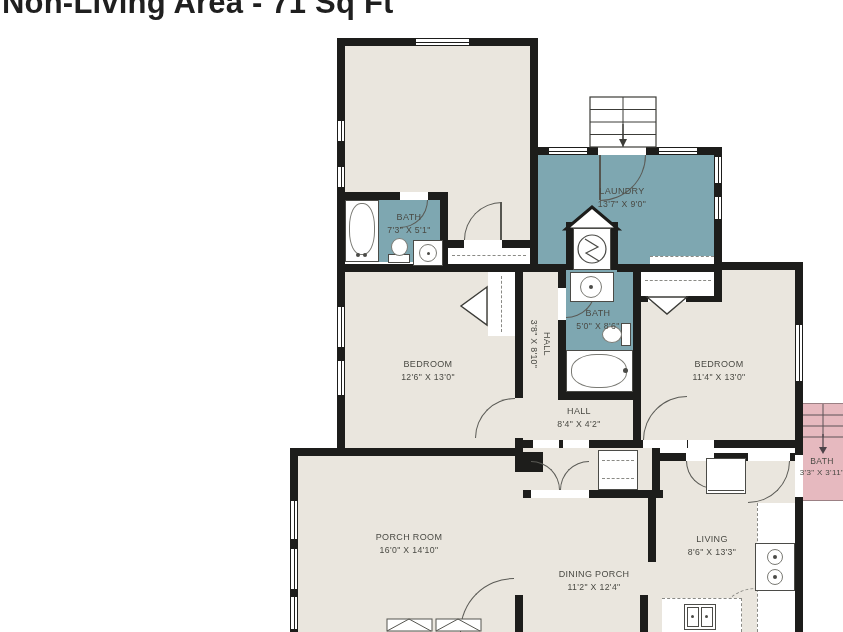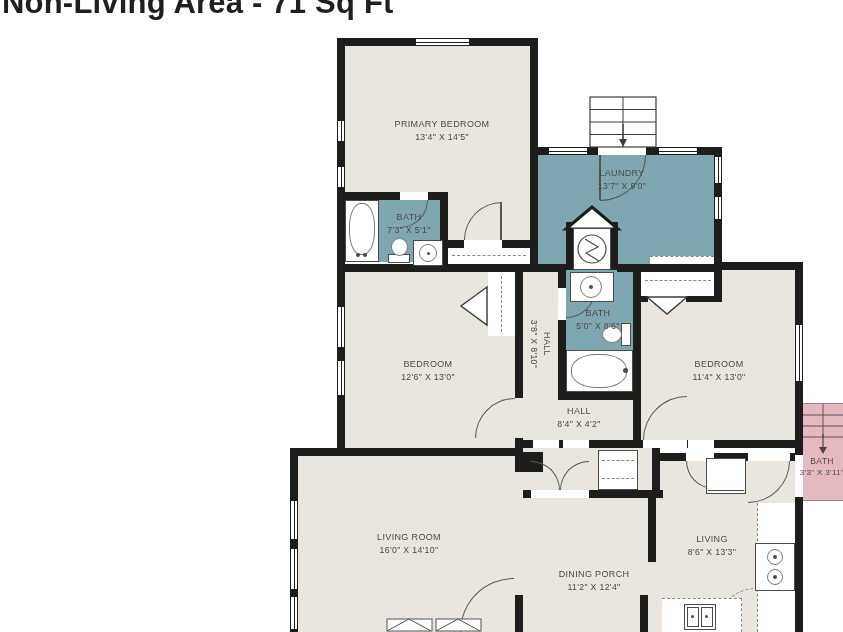--- a/index.html
+++ b/index.html
@@ -225,25 +225,21 @@
     <polyline points="50,13 72,1 94,13" fill="none" stroke="#55554f" stroke-width="1"></polyline>
   </svg>
 
   <svg style="left:460px;top:286px;" width="28" height="40" viewBox="0 0 28 40">
     <polygon points="27,1 1,20 27,39" fill="#ffffff" stroke="#3c3c38" stroke-width="1.4"></polygon>
   </svg>
   <svg style="left:646px;top:296px;" width="42" height="20" viewBox="0 0 42 20">
     <polygon points="1,1 21,18 41,1" fill="#ffffff" stroke="#3c3c38" stroke-width="1.4"></polygon>
   </svg>
 
-  <div class="label" style="left:442px;top:131px;">
-    <div class="nm">PRIMARY BEDROOM</div>
-      <div class="dm">13'4" X 14'5"</div>
-  </div>
-  <div class="label" style="left:622px;top:180px;">
+  <div class="label" style="left:622px;top:198px;">
     <div class="nm">LAUNDRY</div>
       <div class="dm">13'7" X 9'0"</div>
   </div>
   <div class="label" style="left:409px;top:224px;">
     <div class="nm">BATH</div>
       <div class="dm">7'3" X 5'1"</div>
   </div>
   <div class="label" style="left:428px;top:371px;">
     <div class="nm">BEDROOM</div>
       <div class="dm">12'6" X 13'0"</div>
@@ -262,21 +258,21 @@
   </div>
   <div class="label" style="left:579px;top:418px;">
     <div class="nm">HALL</div>
       <div class="dm">8'4" X 4'2"</div>
   </div>
   <div class="label" style="left:822px;top:467px;font-size:8px;">
     <div class="nm" style="font-size:8.5px;">BATH</div>
       <div class="dm" style="font-size:8px;">3'3" X 3'11"</div>
   </div>
   <div class="label" style="left:409px;top:544px;">
-    <div class="nm">LIVING ROOM</div>
+    <div class="nm">PORCH ROOM</div>
       <div class="dm">16'0" X 14'10"</div>
   </div>
   <div class="label" style="left:594px;top:581px;">
     <div class="nm">DINING PORCH</div>
       <div class="dm">11'2" X 12'4"</div>
   </div>
   <div class="label" style="left:712px;top:546px;">
     <div class="nm">LIVING</div>
       <div class="dm">8'6" X 13'3"</div>
   </div>

